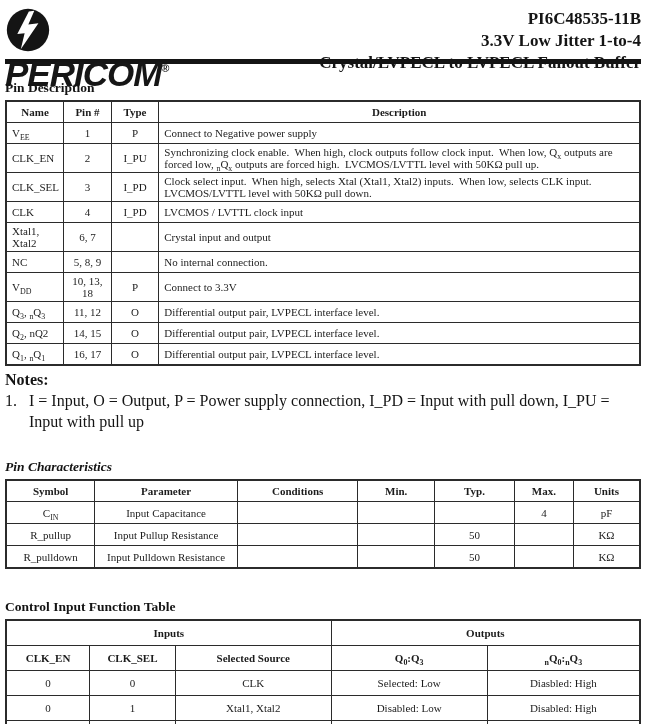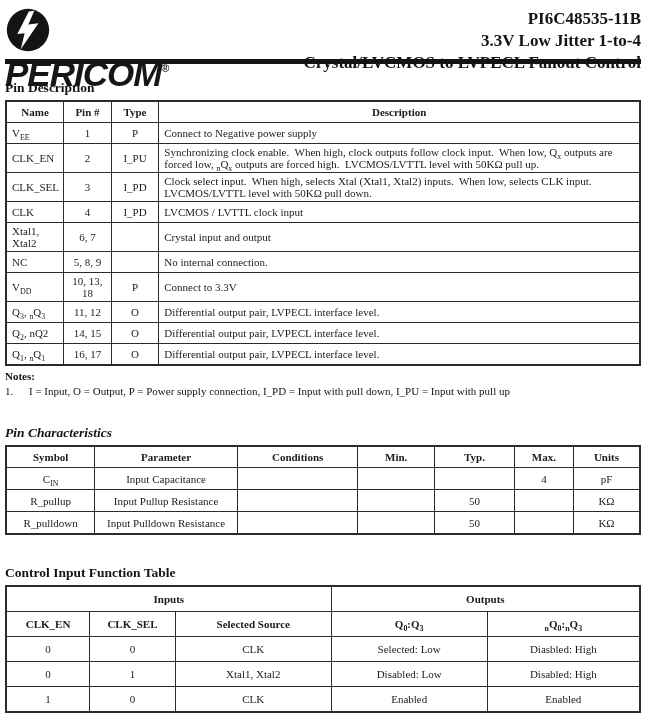--- a/index.html
+++ b/index.html
@@ -22,42 +22,42 @@
   table{border-collapse:collapse;width:100%;table-layout:fixed;border:2px solid #2b2b2b;margin-top:4px;}
   th,td{border:1px solid #2b2b2b;font-size:11px;padding:2px 5px;vertical-align:middle;overflow:hidden;}
   th{font-weight:bold;text-align:center;font-size:11px;height:16px;}
   td{height:16px;}
   .al{text-align:left;margin-top:25px;}
   .ac{text-align:center;}
   sub{font-size:72%;line-height:0;}
   #control-table th,#control-table td{height:20px;}
   #pin-char-table td{height:17px;}
   
-  .notes{margin-top:3px;font-size:11px;line-height:1.32;color:#141414;}
+  .notes{margin-top:3px;font-size:16px;line-height:1.32;color:#141414;}
   .notes-label{font-weight:bold;}
   .note-row{display:flex;}
   .note-num{width:24px;flex:none;}
 </style>
 </head>
 <body>
 
 <div class="page">
 
   <div class="hdr">
     <div class="logo">
       <svg viewBox="0 0 50 50">
         <circle cx="25" cy="25" r="23" fill="#141414"></circle>
         <polygon points="28,5 13,28 21,28 15,45 37,19 26,19 34,5" fill="#fff" transform="rotate(-6 25 25)"></polygon>
       </svg>
       <span class="brand"><span>PERICOM</span><span class="reg">®</span></span>
     </div>
     <div class="hdr-right">
       <div>PI6C48535-11B</div>
       <div>3.3V Low Jitter 1-to-4</div>
-      <div>Crystal/LVCMOS to LVPECL Fanout Control</div>
+      <div>Crystal/LVPECL to LVPECL Fanout Buffer</div>
     </div>
   </div>
   <div class="rule"></div>
 
   <h2 class="section-title" id="pin-desc-title">Pin Description</h2>
   <table id="pin-desc-table">
     <colgroup>
       <col style="width:9.1%">
         <col style="width:7.5%">
         <col style="width:7.5%">

